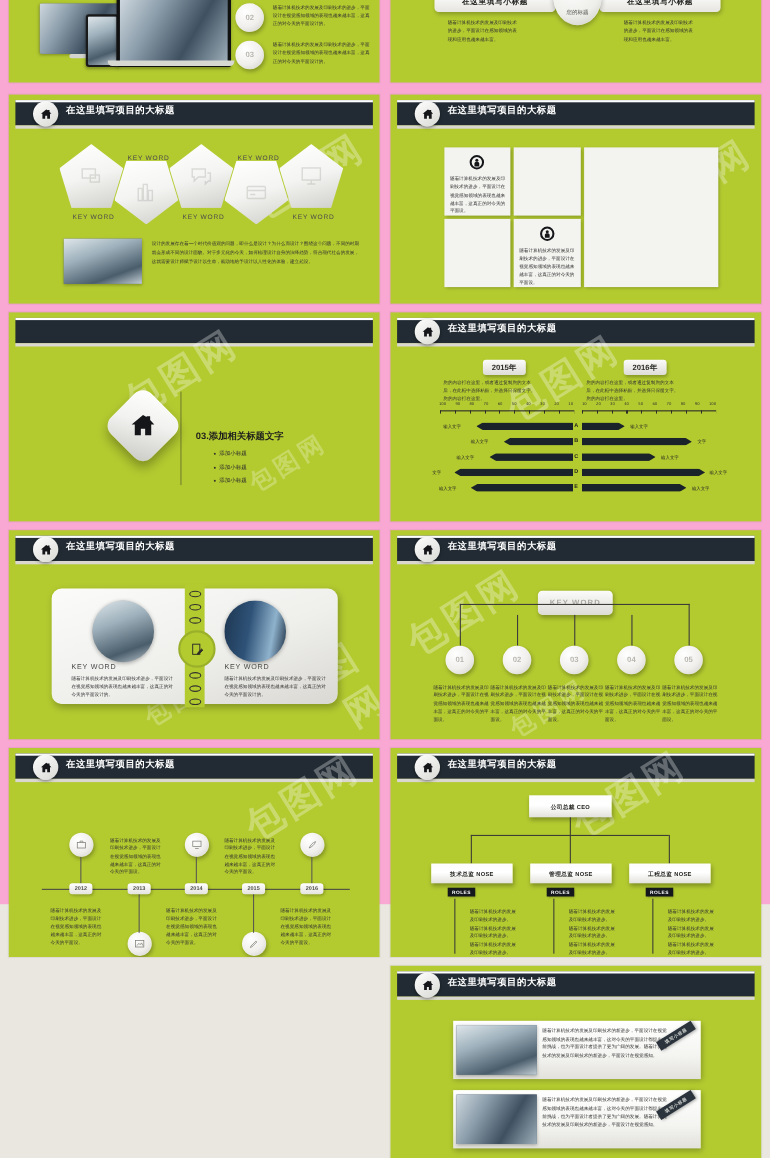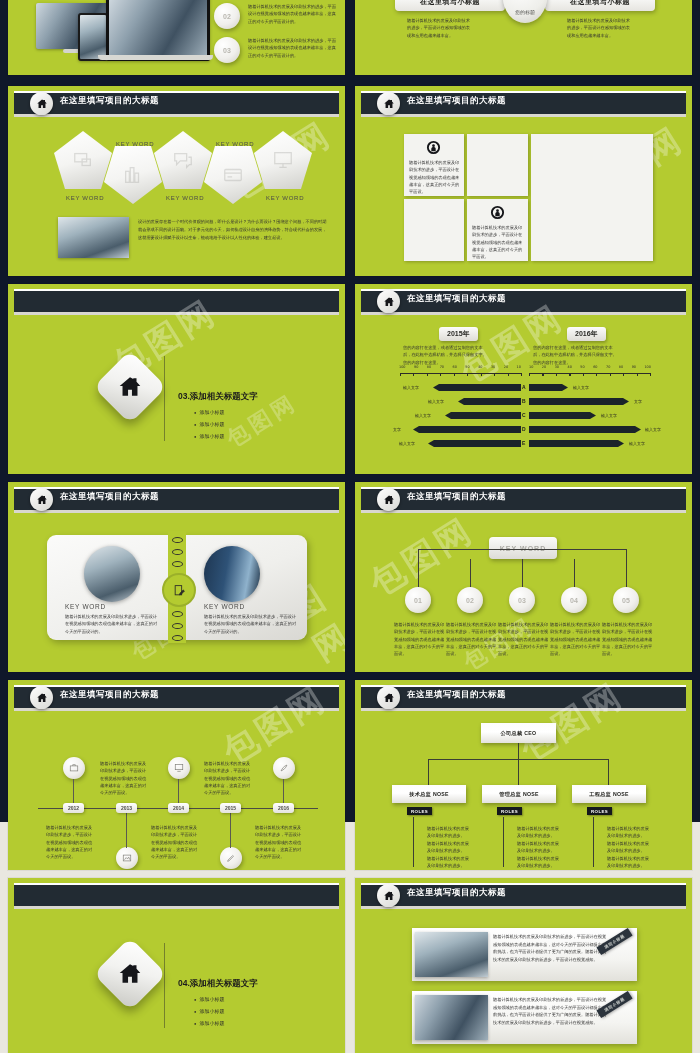--- a/index.html
+++ b/index.html
@@ -2,21 +2,21 @@
 <html><head>
 <meta charset="utf-8">
 <style>
   html,body{margin:0;padding:0;}
   body{
     width:700px;height:1053px;overflow:hidden;
     background:#e9e7e0;
     font-family:"Liberation Sans","DejaVu Sans",sans-serif;
     -webkit-font-smoothing:antialiased;
   }
-  .page{position:relative;width:700px;height:822px;background:#0f172a;}
+  .page{position:relative;width:700px;height:822px;background:#f9a8d4;}
 
   
   .slide{
     position:absolute;width:337px;height:190px;background:#b4cb30;overflow:hidden;
     box-shadow:0 0 0 1px rgba(0,0,0,.05);
   }
   .slide .topbar{
     position:absolute;left:6px;right:6px;top:5px;height:21px;background:#222b33;
     border-top:2px solid #ffffff;
   }
@@ -587,37 +587,20 @@
     <div class="cnbody" style="position:absolute;left:72px;top:148px;width:44px;">随着计算机技术的发展及印刷技术的进步。</div>
     <div class="cnbody" style="position:absolute;left:162px;top:118px;width:44px;">随着计算机技术的发展及印刷技术的进步。</div>
     <div class="cnbody" style="position:absolute;left:162px;top:133px;width:44px;">随着计算机技术的发展及印刷技术的进步。</div>
     <div class="cnbody" style="position:absolute;left:162px;top:148px;width:44px;">随着计算机技术的发展及印刷技术的进步。</div>
     <div class="cnbody" style="position:absolute;left:252px;top:118px;width:44px;">随着计算机技术的发展及印刷技术的进步。</div>
     <div class="cnbody" style="position:absolute;left:252px;top:133px;width:44px;">随着计算机技术的发展及印刷技术的进步。</div>
     <div class="cnbody" style="position:absolute;left:252px;top:148px;width:44px;">随着计算机技术的发展及印刷技术的进步。</div>
   </div>
 </div>
 
-<div class="slide" style="left:8px;top:878px;height:175px;">
-  <div class="topbar"></div>
-  <div class="body">
-    <div class="diamond" style="left:96px;top:43px;">
-      <div class="ic">
-        <svg viewBox="0 0 24 24" fill="#15161a">
-              <path d="M12 3 2.5 11h2.6v9h5.1v-5.4h3.6V20h5.1v-9h2.6L18 7.2V4h-3v.6z"></path>
-            </svg>
-      </div>
-    </div>
-    <div class="vline" style="left:156px;top:38px;height:85px;"></div>
-    <div class="sectitle" style="left:170px;top:73px;">04.添加相关标题文字</div>
-    <div class="bullet" style="left:186px;top:91px;">添加小标题</div>
-    <div class="bullet" style="left:186px;top:103px;">添加小标题</div>
-    <div class="bullet" style="left:186px;top:115px;">添加小标题</div>
-  </div>
-</div>
 
 <div class="slide" style="left:355px;top:878px;height:175px;">
   <div class="topbar"></div>
   <div class="homebtn">
     <svg viewBox="0 0 24 24" fill="#15161a">
           <path d="M12 3 2.5 11h2.6v9h5.1v-5.4h3.6V20h5.1v-9h2.6L18 7.2V4h-3v.6z"></path>
         </svg>
   </div>
   <div class="title">在这里填写项目的大标题</div>
   <div class="body">

